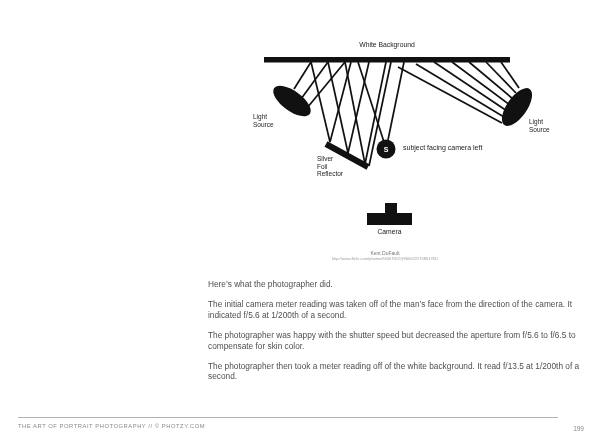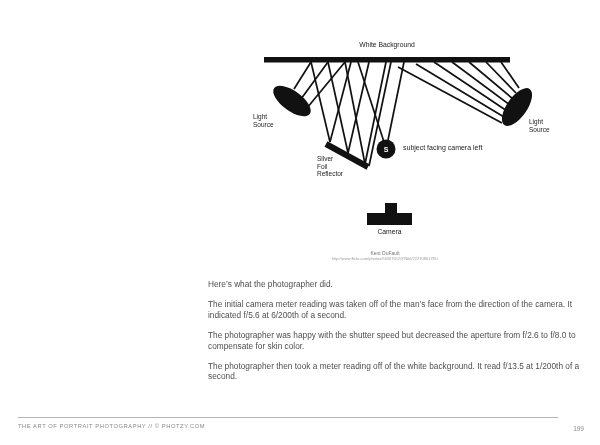--- a/index.html
+++ b/index.html
@@ -87,22 +87,22 @@
     <div>Reflector</div>
   </div>
   <div class="dlabel subj-label">subject facing camera left</div>
   <div class="dlabel cam-label">Camera</div>
 
   <div class="credit-name">Kent DuFault</div>
   <a class="credit-url" href="#">http://www.flickr.com/photos/94067652@N06/22270861781/</a>
 
   <div class="body-text">
     <p>Here’s what the photographer did.</p>
-    <p>The initial camera meter reading was taken off of the man’s face from the direction of the camera. It indicated f/5.6 at 6/200th of a second.</p>
-    <p>The photographer was happy with the shutter speed but decreased the aperture from f/2.6 to f/8.0 to compensate for skin color.</p>
+    <p>The initial camera meter reading was taken off of the man’s face from the direction of the camera. It indicated f/5.6 at 1/200th of a second.</p>
+    <p>The photographer was happy with the shutter speed but decreased the aperture from f/5.6 to f/6.5 to compensate for skin color.</p>
     <p>The photographer then took a meter reading off of the white background. It read f/13.5 at 1/200th of a second.</p>
   </div>
 
   <div class="footer-rule"></div>
   <div class="footer-left">THE ART OF PORTRAIT PHOTOGRAPHY // © PHOTZY.COM</div>
   <div class="page-number">199</div>
 
 </div>
 
 </body></html>

